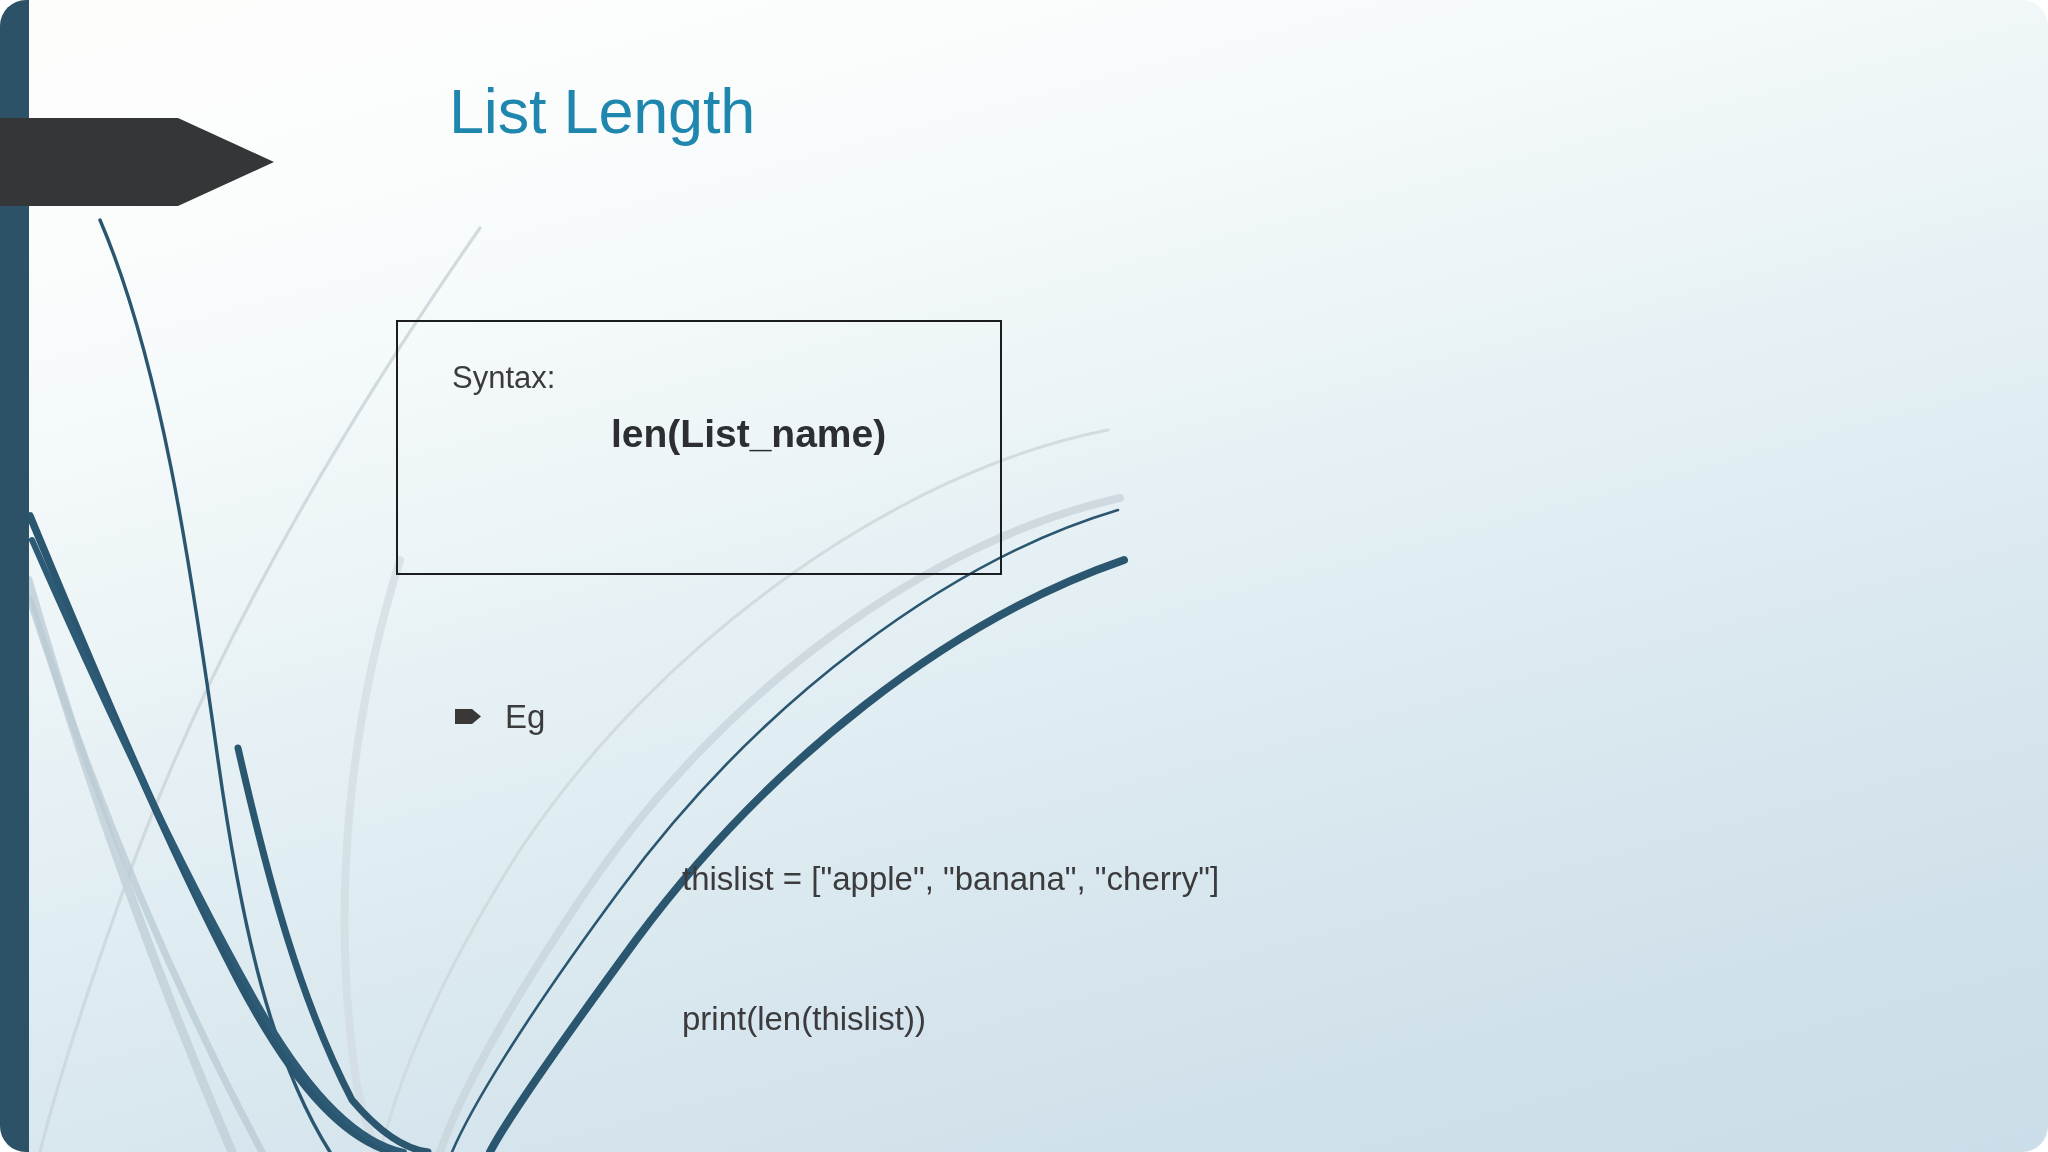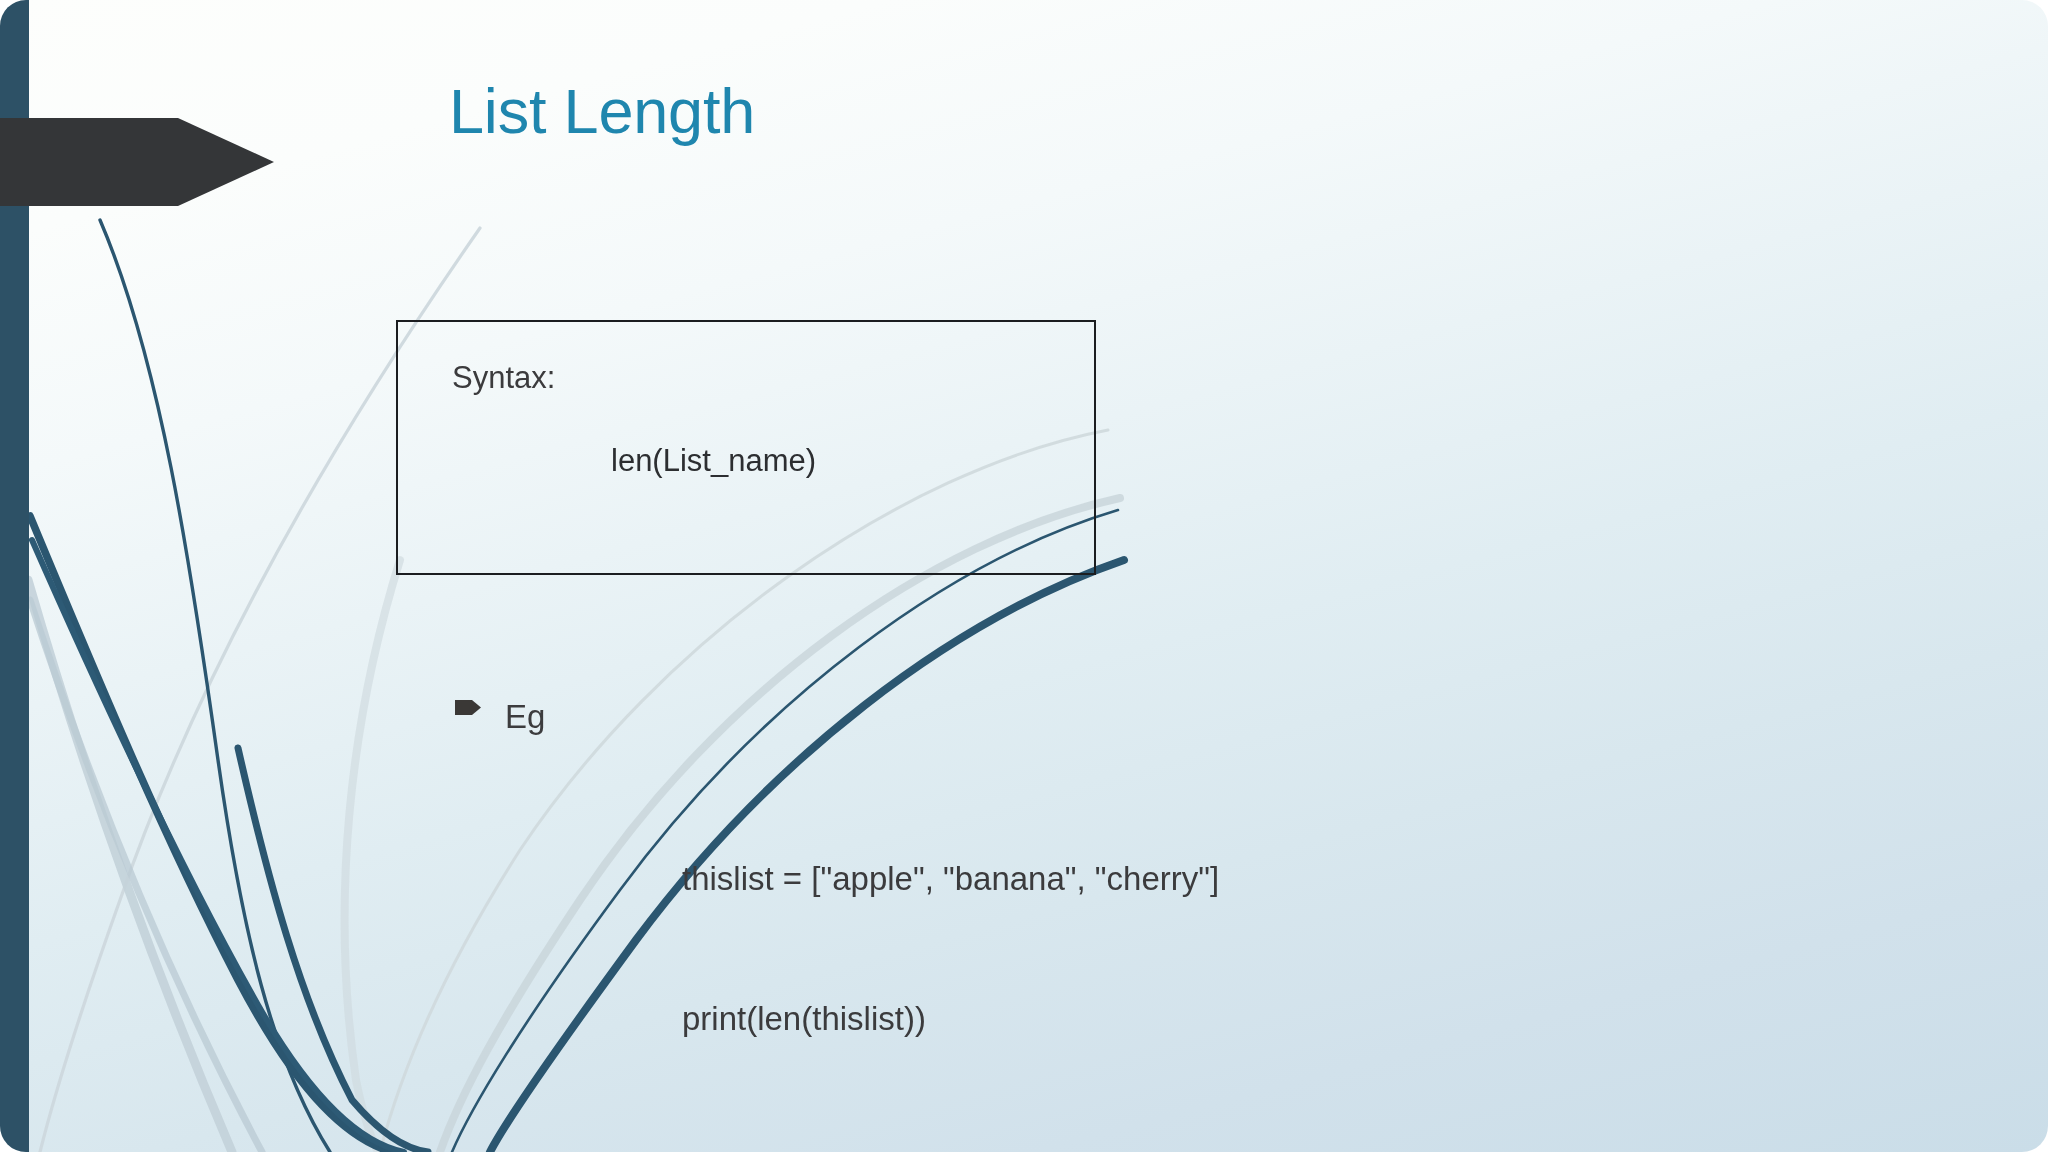--- a/index.html
+++ b/index.html
@@ -68,53 +68,53 @@
     color: #1f86ae;
     white-space: nowrap;
     z-index: 6;
   }
 
   
   .syntax-box {
     position: absolute;
     left: 396px;
     top: 320px;
-    width: 700px;
+    width: 606px;
     height: 255px;
     border: 2px solid #1b1d20;
     box-sizing: border-box;
     z-index: 6;
     background: transparent;
   }
   .syntax-label {
     position: absolute;
     left: 54px;
     top: 38px;
     font-size: 31px;
     font-weight: 400;
     color: #3b3b3d;
     white-space: nowrap;
   }
   .syntax-code {
     position: absolute;
     left: 213px;
-    top: 121px;
-    font-size: 31px;
-    font-weight: 400;
+    top: 90px;
+    font-size: 39px;
+    font-weight: 700;
     color: #2c2e31;
     white-space: nowrap;
   }
 
   
   .eg-row {
     position: absolute;
     left: 455px;
     top: 700px;
     display: flex;
-    align-items: flex-start;
+    align-items: center;
     z-index: 6;
   }
   .eg-bullet {
     width: 26px;
     height: 15px;
     background: #3a3836;
     clip-path: polygon(0 0, 17px 0, 26px 7.5px, 17px 15px, 0 15px);
     margin-right: 24px;
     flex: none;
   }

